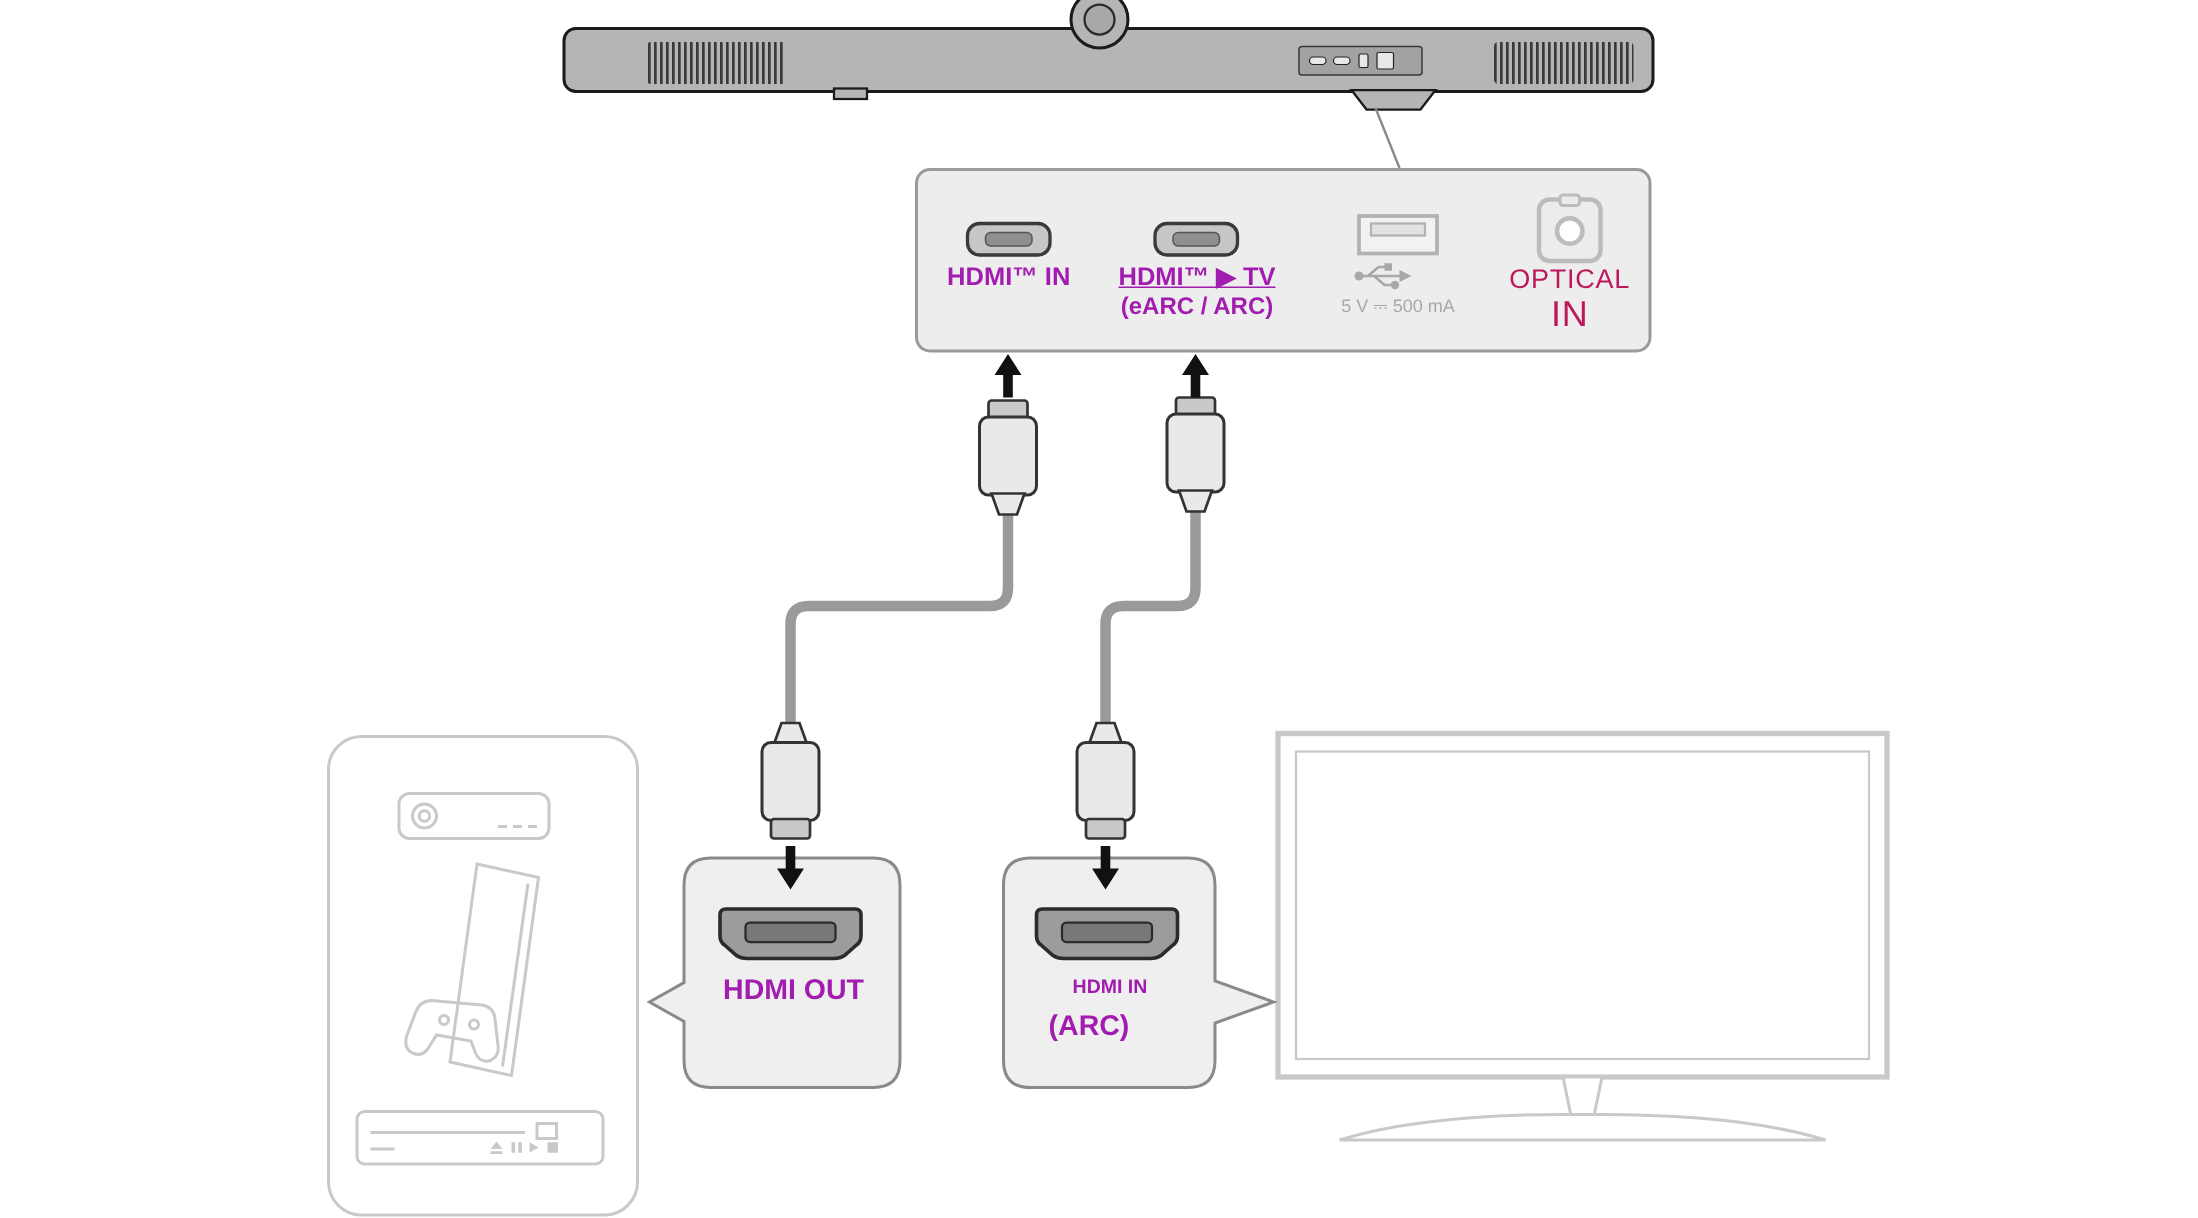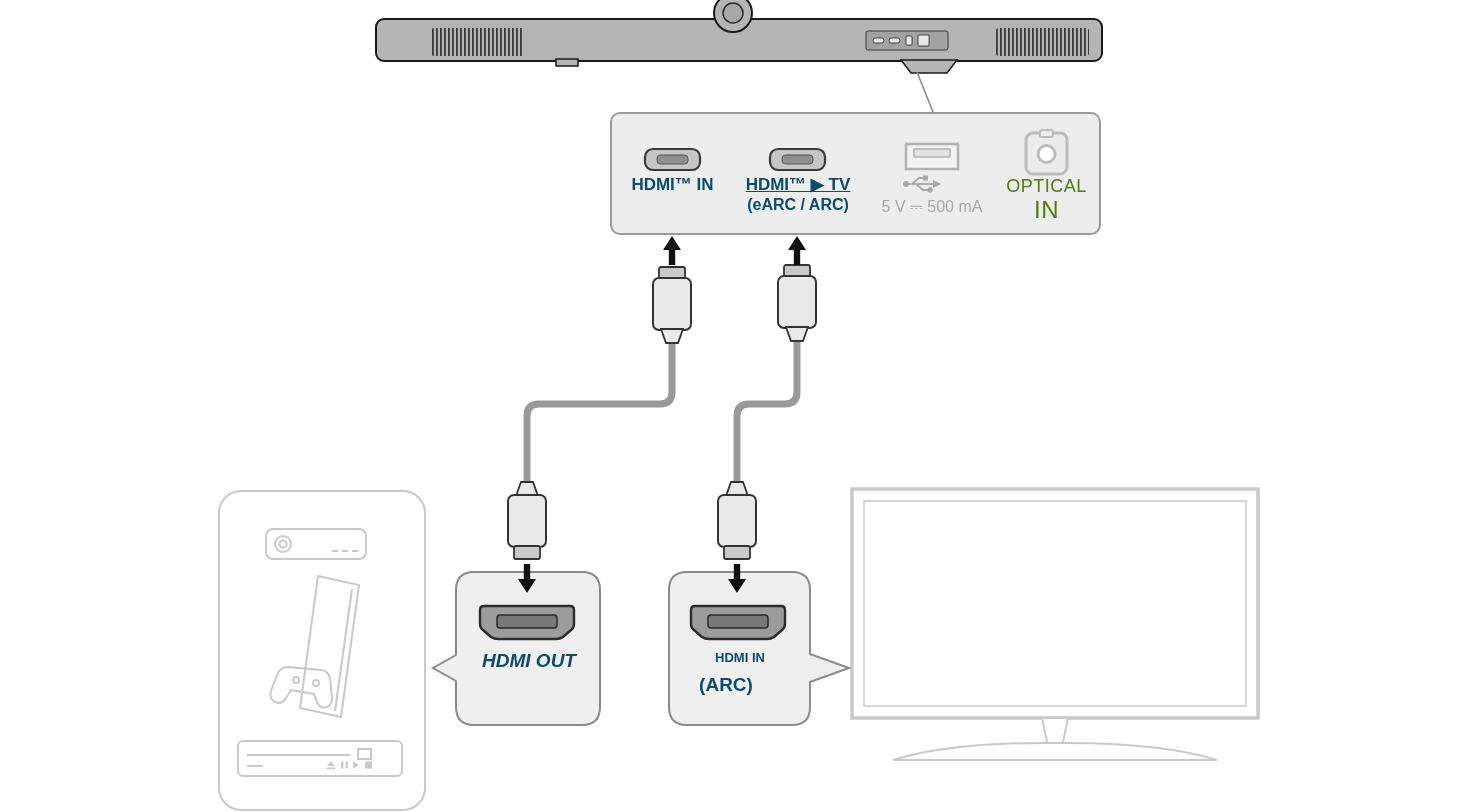--- a/index.html
+++ b/index.html
@@ -2,24 +2,24 @@
 <html><head>
 <meta charset="utf-8">
 <style>
   html,body{margin:0;padding:0;background:#fff;}
   .stage{position:relative;width:1465px;height:812px;background:#fff;overflow:hidden;
          font-family:"Liberation Sans", sans-serif;}
   .panel{position:absolute;left:610px;top:112px;width:491px;height:123px;
          background:#ededed;border:2px solid #9a9a9a;border-radius:10px;box-sizing:border-box;}
   svg.gfx{position:absolute;left:0;top:0;}
   .labels{position:absolute;left:0;top:0;width:1465px;height:812px;pointer-events:none;}
-  .lbl{position:absolute;text-align:center;color:#0c4a6e;line-height:1.1;white-space:nowrap;}
+  .lbl{position:absolute;text-align:center;color:#a21caf;line-height:1.1;white-space:nowrap;}
   .b{font-weight:700;}
   .muted{color:#a8a8a8;}
-  .muted2{color:#4d7c0f;letter-spacing:0.5px;}
+  .muted2{color:#be185d;letter-spacing:0.5px;}
 </style>
 </head>
 <body>
 
 <div class="stage">
 
   <div class="panel"></div>
 
   <svg class="gfx" width="1465" height="812" viewBox="0 0 1465 812">
     <defs>
@@ -152,21 +152,21 @@
       <rect x="1026" y="133" width="41" height="41" rx="7" fill="#ececec" stroke="#bcbcbc" stroke-width="3"></rect>
       <rect x="1040" y="130" width="13" height="7" rx="2" fill="#ececec" stroke="#bcbcbc" stroke-width="2"></rect>
       <circle cx="1046.5" cy="154" r="8.5" fill="#fff" stroke="#bcbcbc" stroke-width="3"></circle>
     </g>
   </svg>
 
   <div class="labels">
     <div class="lbl b" style="left:605px;top:176px;width:135px;font-size:17px;">HDMI™ IN</div>
     <div class="lbl b" style="left:727px;top:176px;width:142px;font-size:17px;text-decoration:underline;">HDMI™ ▶ TV</div>
     <div class="lbl b" style="left:727px;top:196px;width:142px;font-size:16px;">(eARC / ARC)</div>
-    <div class="lbl muted" style="left:867px;top:198px;width:130px;font-size:16px;">5 V ⎓ 500 mA</div>
+    <div class="lbl muted" style="left:867px;top:198px;width:130px;font-size:12px;">5 V ⎓ 500 mA</div>
     <div class="lbl muted2" style="left:996px;top:177px;width:101px;font-size:18px;">OPTICAL</div>
     <div class="lbl muted2" style="left:996px;top:197px;width:101px;font-size:24px;">IN</div>
-    <div class="lbl b" style="left:458px;top:651px;width:142px;font-size:19px;font-style:italic;">HDMI OUT</div>
+    <div class="lbl b" style="left:458px;top:651px;width:142px;font-size:19px;">HDMI OUT</div>
     <div class="lbl b" style="left:669px;top:651px;width:142px;font-size:13px;">HDMI IN</div>
     <div class="lbl b" style="left:655px;top:675px;width:142px;font-size:19px;">(ARC)</div>
   </div>
 
 </div>
 
 </body></html>

